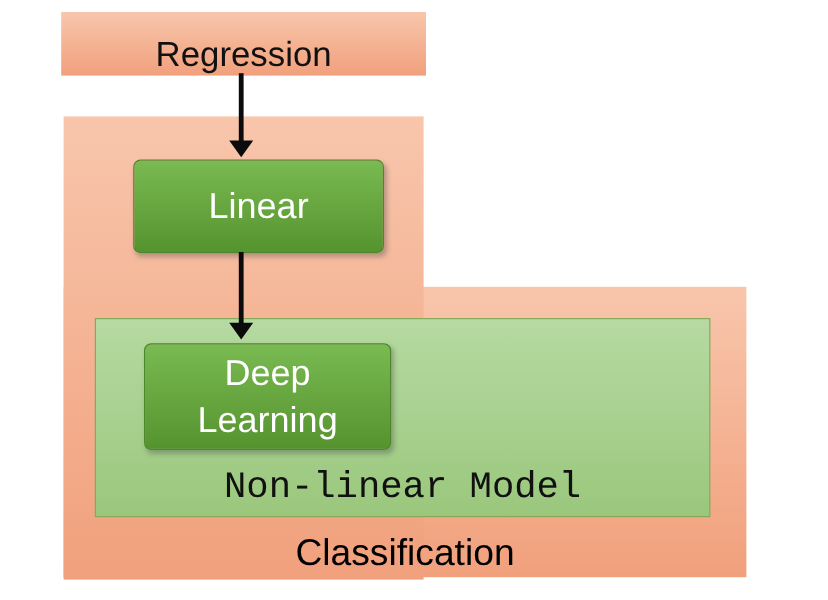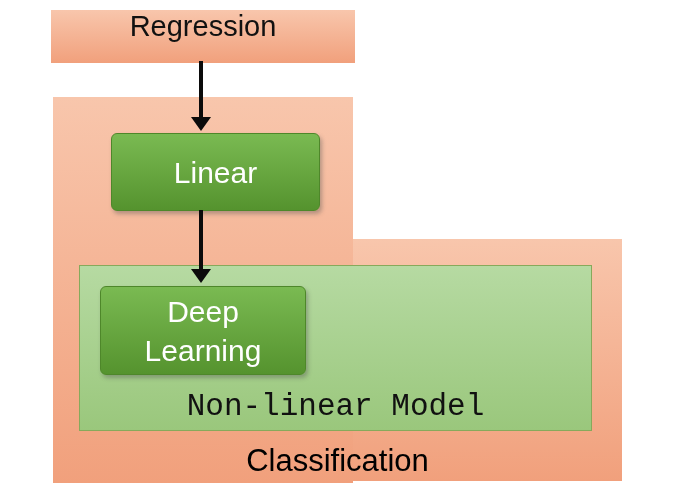--- a/index.html
+++ b/index.html
@@ -18,21 +18,21 @@
   .canvas * { box-sizing: border-box; }
 
   .abs { position: absolute; }
 
   
   .salmon {
     background: linear-gradient(180deg, var(--salmon-top, #F8C6AC) 0%, var(--salmon-bottom, #F1A07C) 100%);
   }
   .rect-regression {
     left: 51px; top: 10px; width: 304px; height: 53px;
-    display: flex; align-items: flex-start; justify-content: center;
+    display: flex; align-items: flex-end; justify-content: center;
     z-index: 3;
   }
   .rect-classification-column {
     left: 53px; top: 97px; width: 300px; height: 386px;
     z-index: 1;
   }
   .rect-classification-wide {
     left: 53px; top: 239px; width: 569px; height: 242px;
     z-index: 0;
   }
@@ -53,21 +53,21 @@
     color: #ffffff;
     display: flex; flex-direction: column;
     align-items: center; justify-content: center;
     font-size: 30px; line-height: 39px;
     z-index: 4;
     box-shadow: 2px 3px 4px rgba(80, 80, 80, 0.40);
     text-align: center;
     margin-left: 12px;
   }
   .rect-linear { left: 99px;  top: 133px; width: 209px; height: 78px; }
-  .rect-deep   { left: 88px; top: 286px; width: 206px; height: 89px; }
+  .rect-deep   { left: 108px; top: 286px; width: 206px; height: 89px; }
 
   
   .label-regression {
     font-size: 29px;
     color: #111111;
   }
   .label-nonlinear {
     position: absolute;
     left: 0; right: 0; bottom: 6px;
     text-align: center;

